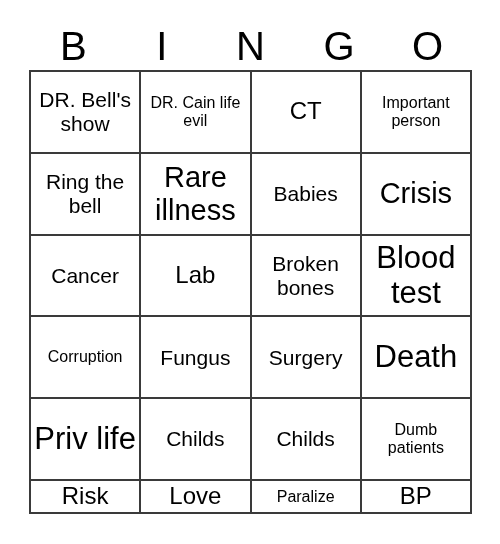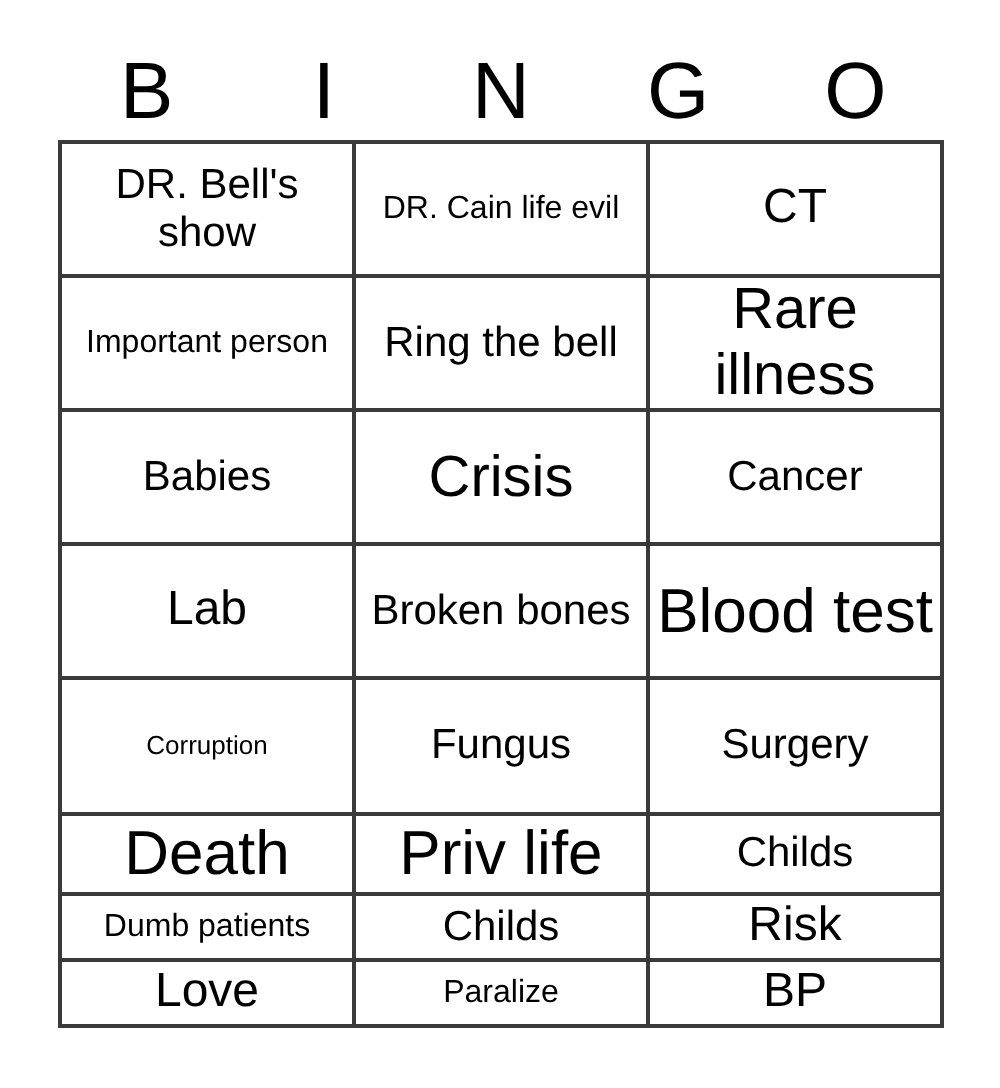--- a/index.html
+++ b/index.html
@@ -47,21 +47,21 @@
 
   
   .grid {
     position: absolute;
     left: 29px;
     top: 70px;
     width: 443px;
     height: 444px;
     box-sizing: border-box;
     display: grid;
-    grid-template-columns: repeat(3, 1fr);
+    grid-template-columns: repeat(4, 1fr);
     grid-template-rows: repeat(5, 1fr);
     border-top: 2px solid #3a3a3a;
     border-left: 2px solid #3a3a3a;
     background: #ffffff;
   }
 
   .cell {
     box-sizing: border-box;
     border-right: 2px solid #3a3a3a;
     border-bottom: 2px solid #3a3a3a;
@@ -77,21 +77,21 @@
   .cell-text {
     display: block;
     line-height: 1.12;
     font-weight: 400;
     color: #000000;
     word-wrap: break-word;
     white-space: pre-line;
   }
 
   
-  .fs-xs   { font-size: 13px; text-align: center; }
+  .fs-xs   { font-size: 16px; text-align: center; }
   .fs-sm   { font-size: 16px; }
   .fs-md   { font-size: 21px; }
   .fs-lg   { font-size: 29px; }
   .fs-xl   { font-size: 31px; }
   .fs-xxl  { font-size: 24px; }
 </style>
 </head>
 <body>
 
 <div class="card">
@@ -153,24 +153,24 @@
       <div class="cell">
         <span class="cell-text fs-xl">Death</span>
       </div>
       <div class="cell">
         <span class="cell-text fs-xl">Priv life</span>
       </div>
       <div class="cell">
         <span class="cell-text fs-md">Childs</span>
       </div>
       <div class="cell">
-        <span class="cell-text fs-sm">Dumb patients</span>
+        <span class="cell-text fs-md">Childs</span>
       </div>
       <div class="cell">
-        <span class="cell-text fs-md">Childs</span>
+        <span class="cell-text fs-sm">Dumb patients</span>
       </div>
       <div class="cell">
         <span class="cell-text fs-xxl">Risk</span>
       </div>
       <div class="cell">
         <span class="cell-text fs-xxl">Love</span>
       </div>
       <div class="cell">
         <span class="cell-text fs-sm">Paralize</span>
       </div>

